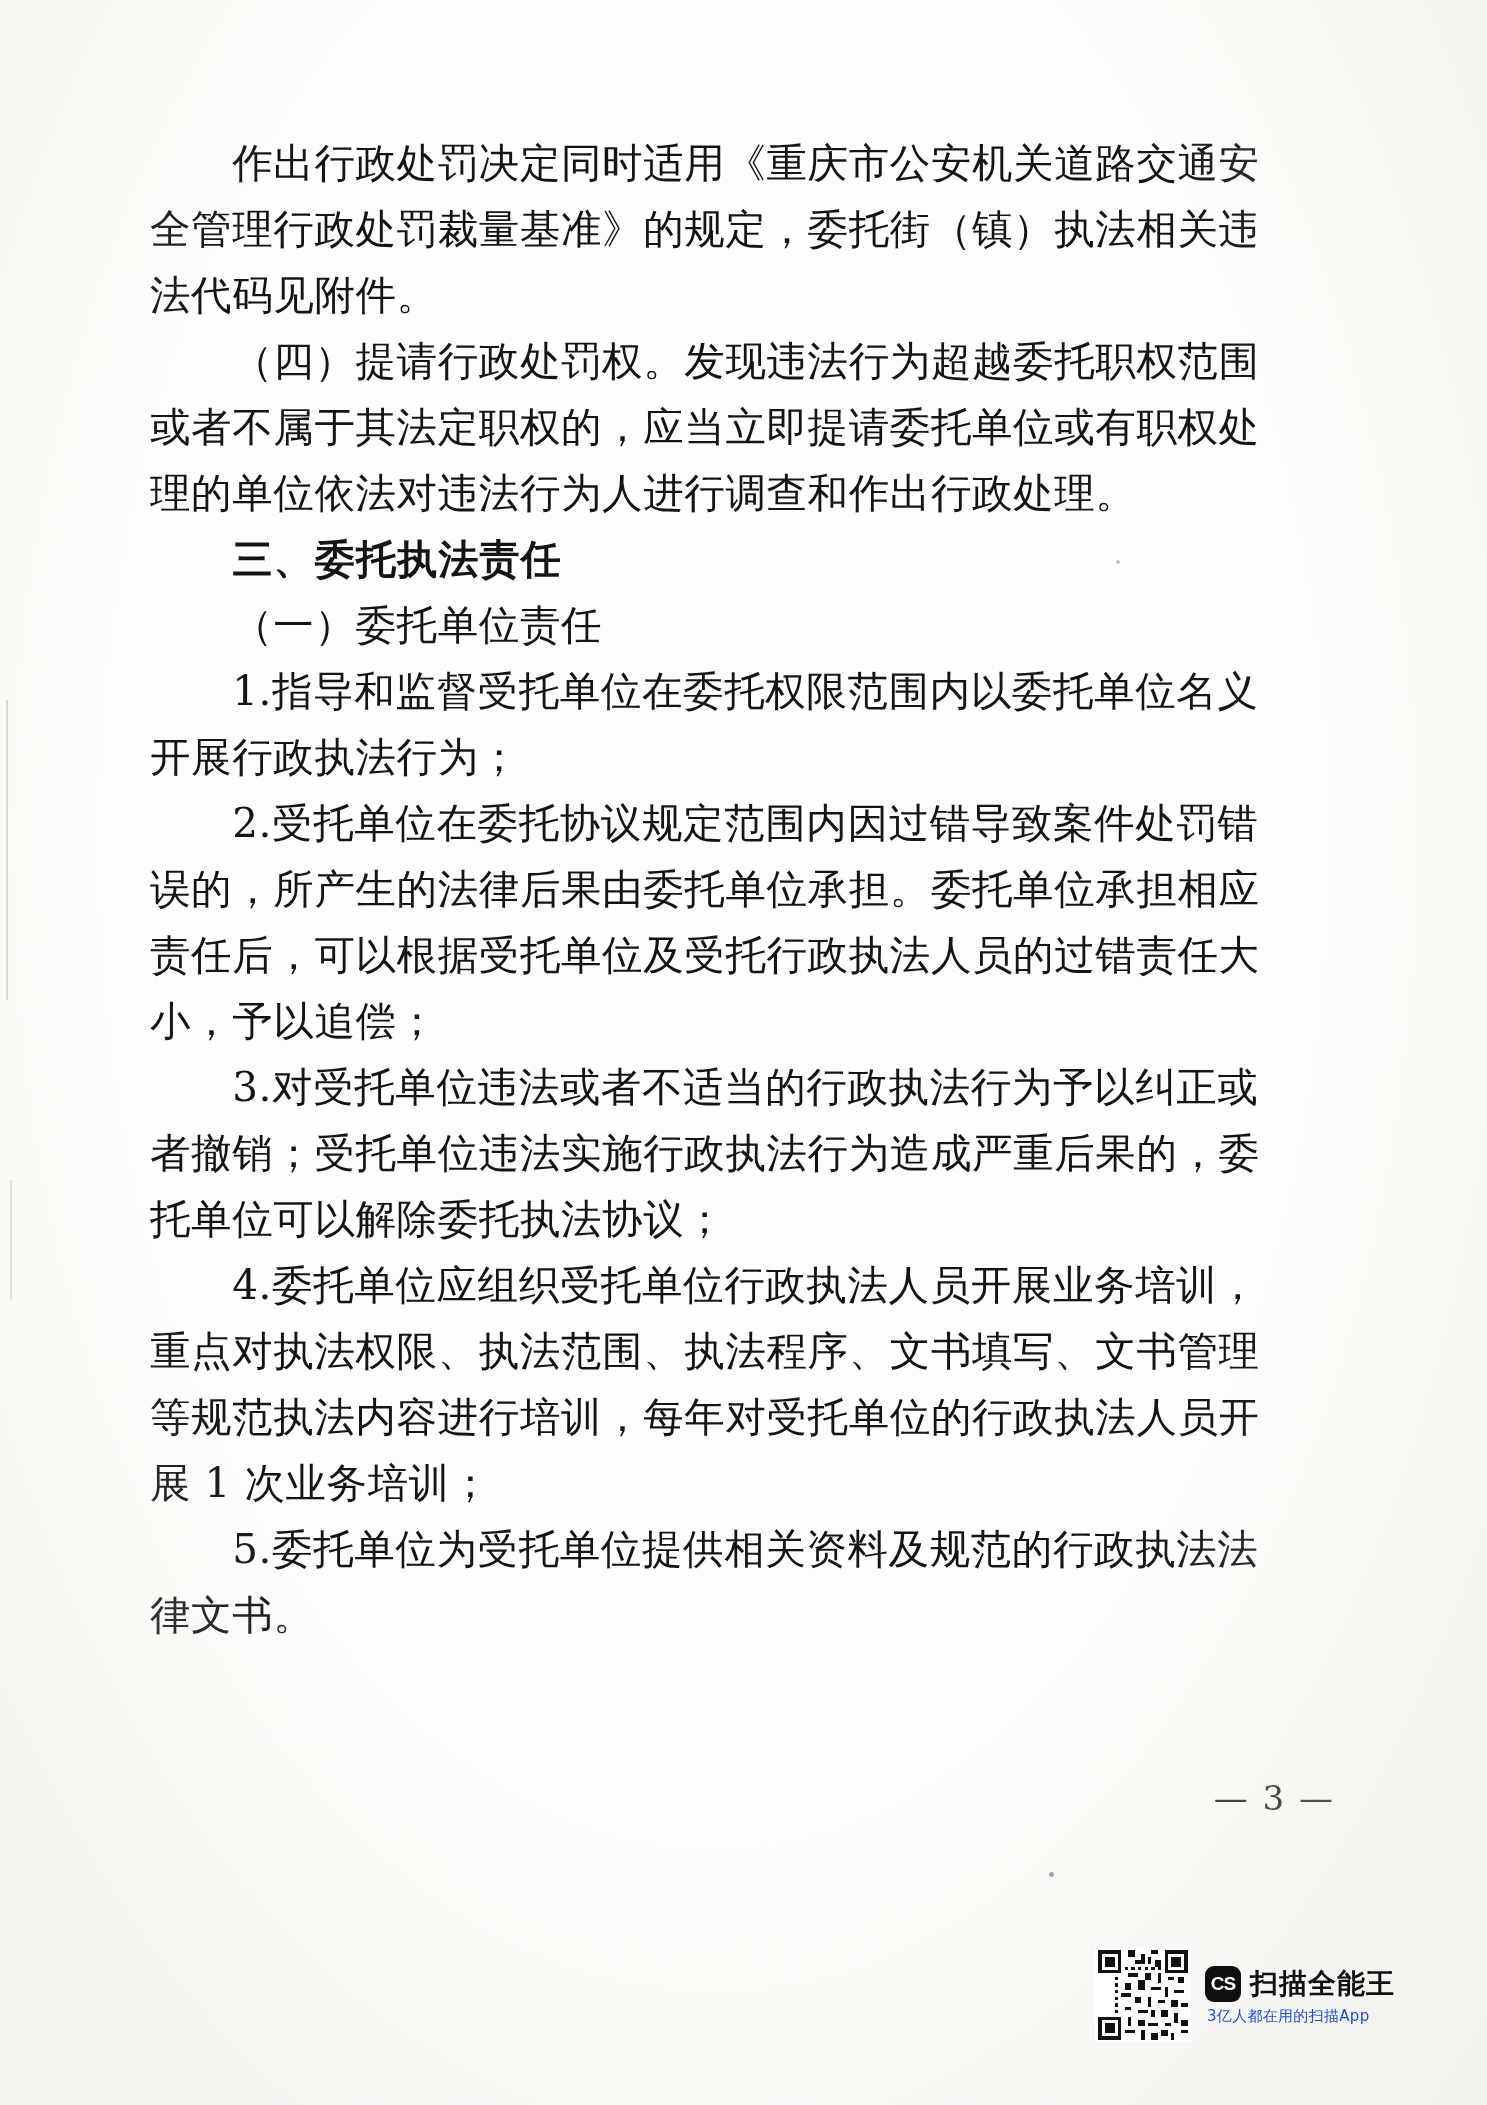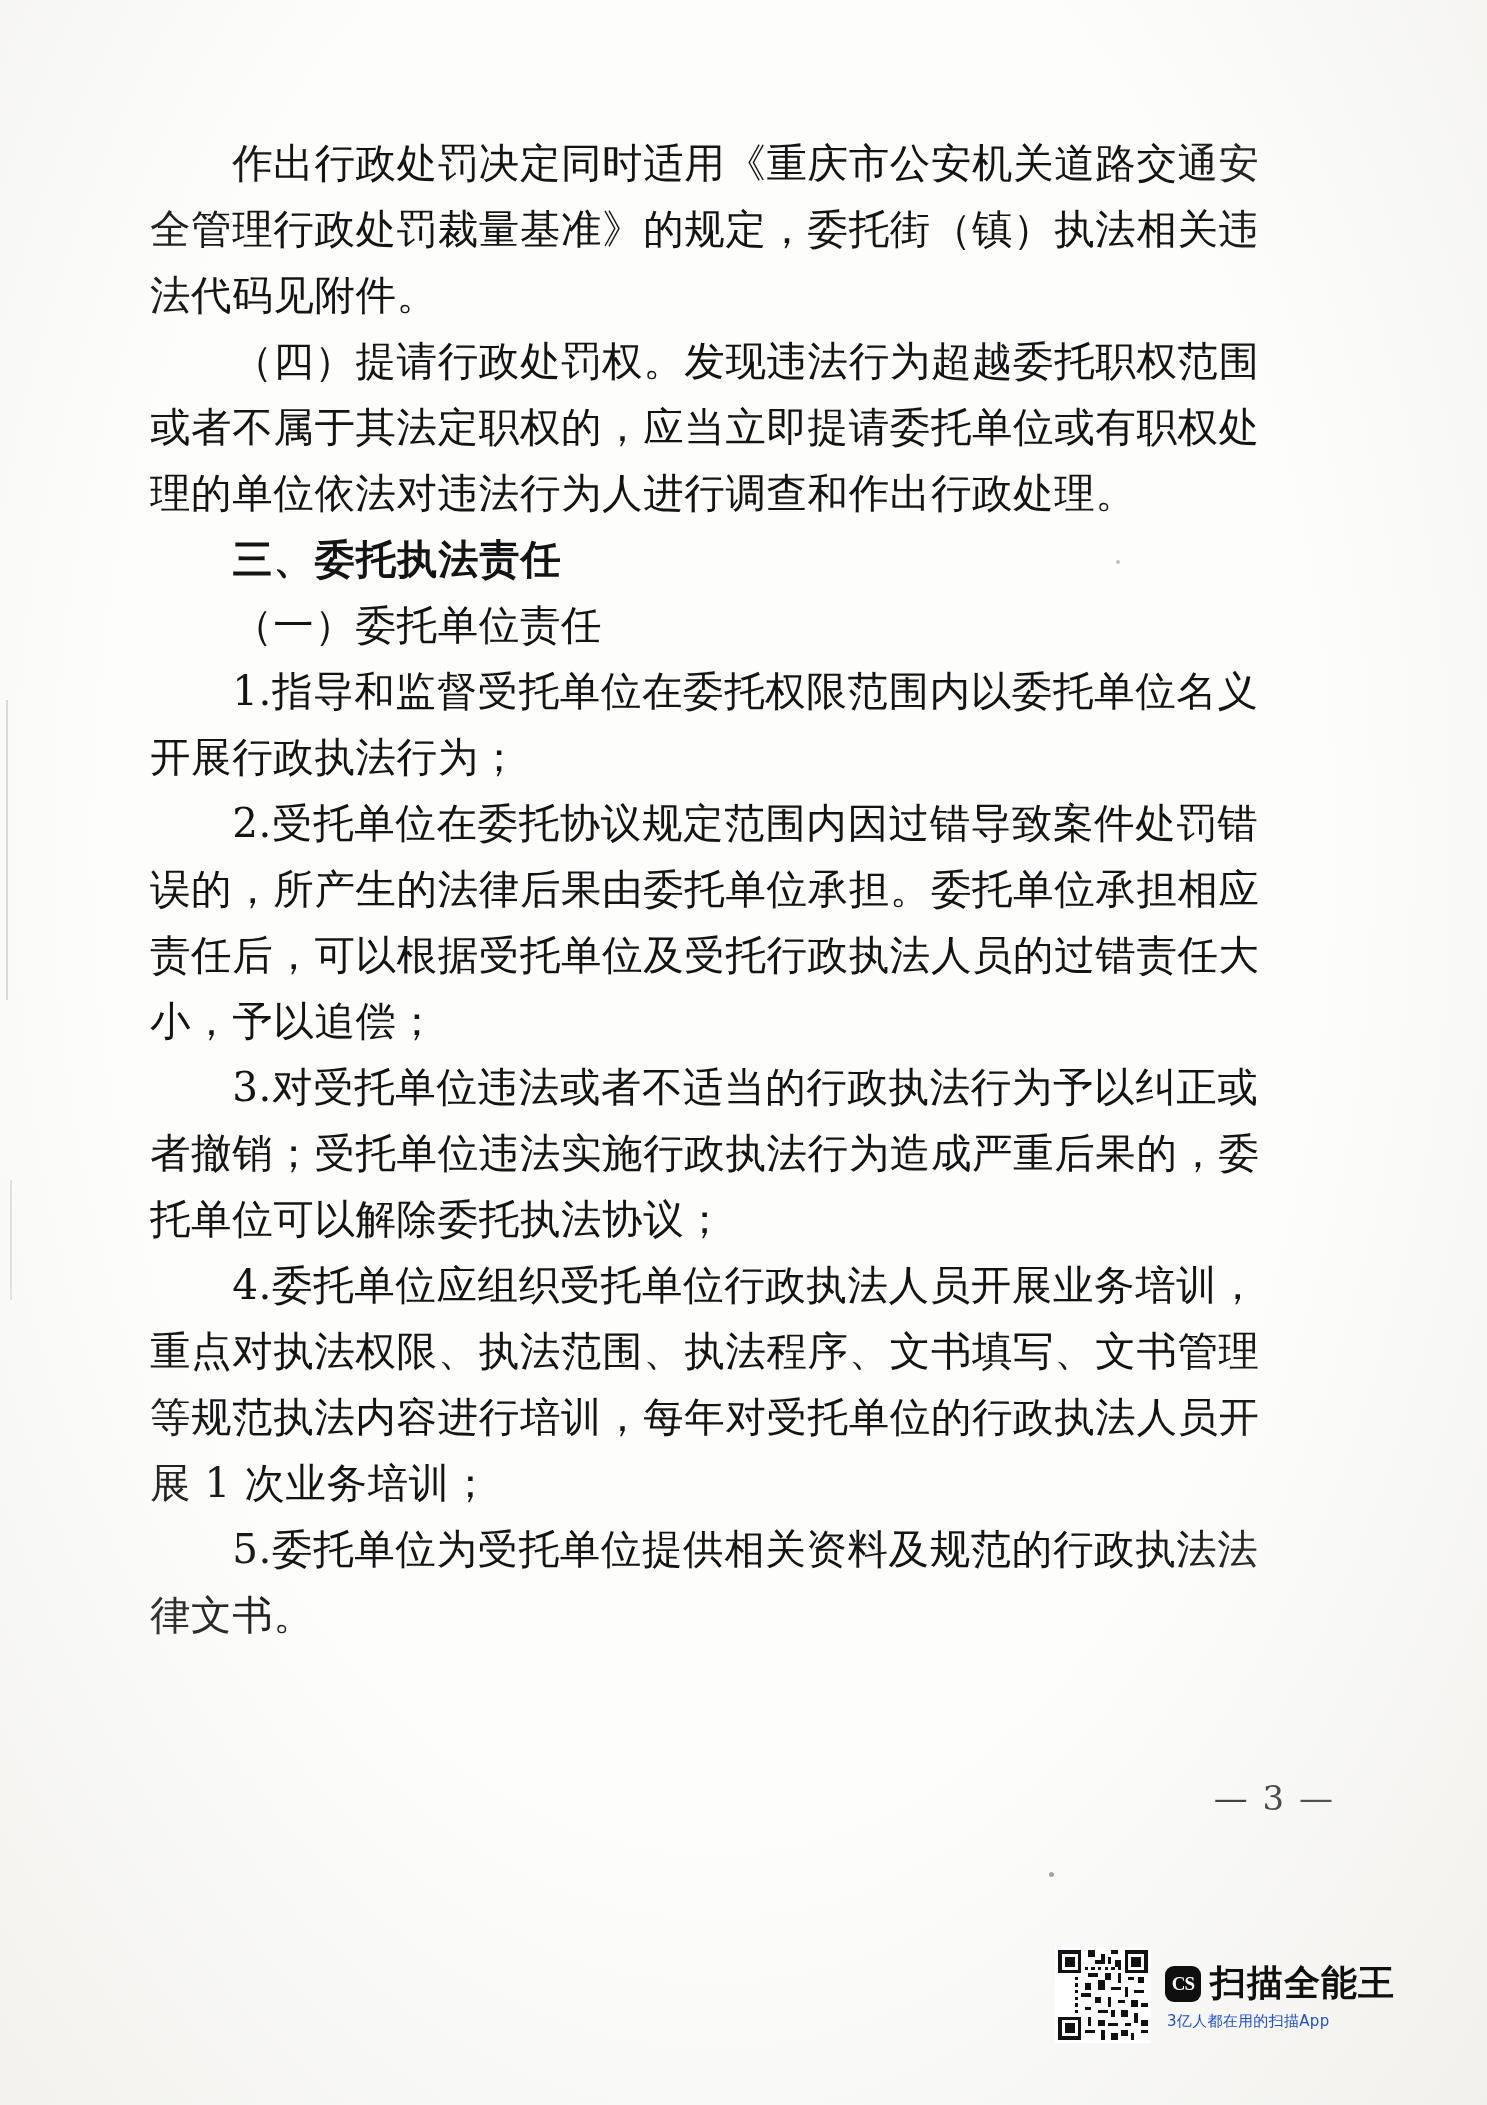--- a/index.html
+++ b/index.html
@@ -135,31 +135,31 @@
     display: flex;
     align-items: center;
     gap: 9px;
   }
   .cs-badge {
     width: 36px;
     height: 36px;
     border-radius: 9px;
     background: #0f0f0f;
     color: #ffffff;
-    font-family: Liberation Serif, serif;
+    font-family: Liberation Sans, sans-serif;
     font-size: 19px;
     font-weight: 700;
     letter-spacing: -1px;
     display: flex;
     align-items: center;
     justify-content: center;
   }
   .cs-name {
     font-family: Liberation Mono, monospace;
-    font-size: 36px;
+    font-size: 28px;
     font-weight: 700;
     color: #101010;
     letter-spacing: 1px;
   }
   .cs-sub {
     font-family: "DejaVu Sans", "Liberation Sans", sans-serif;
     font-size: 15px;
     color: #1d4ed8;
     letter-spacing: 0.3px;
     padding-left: 2px;

